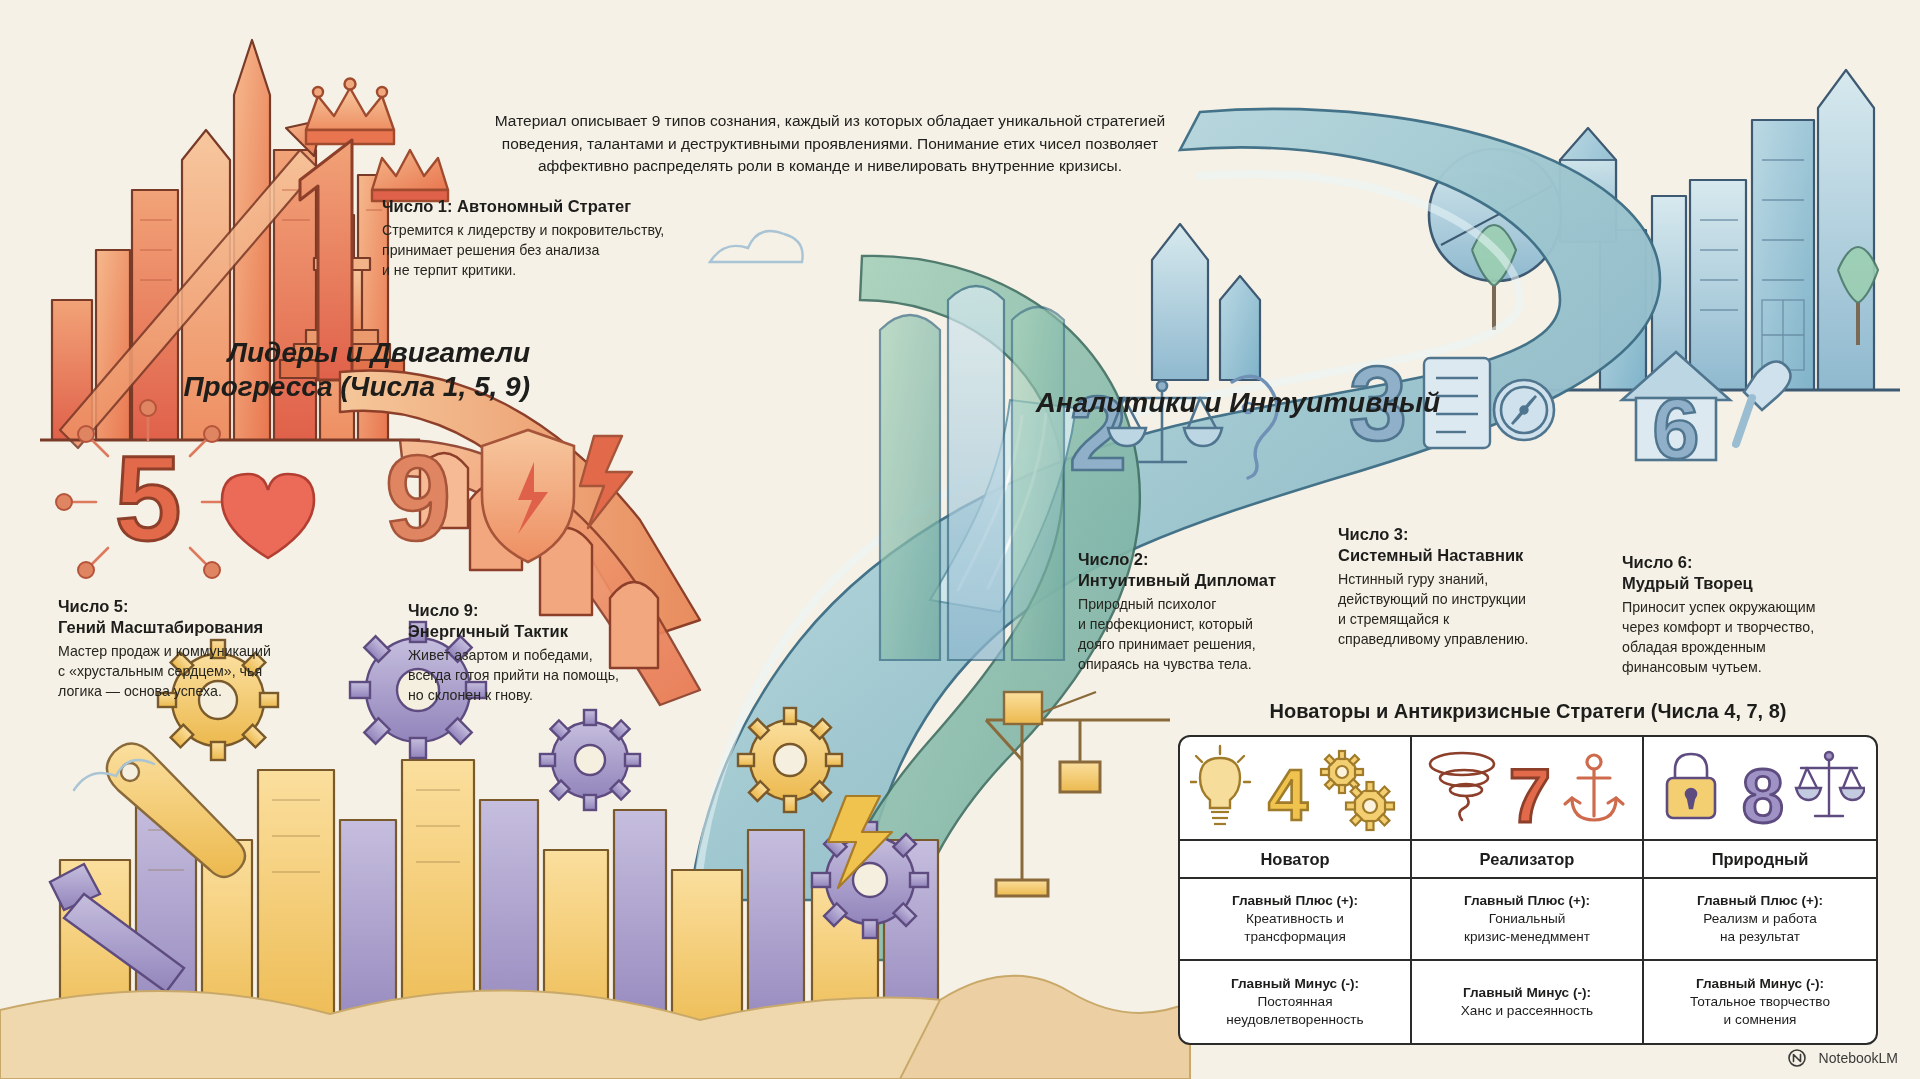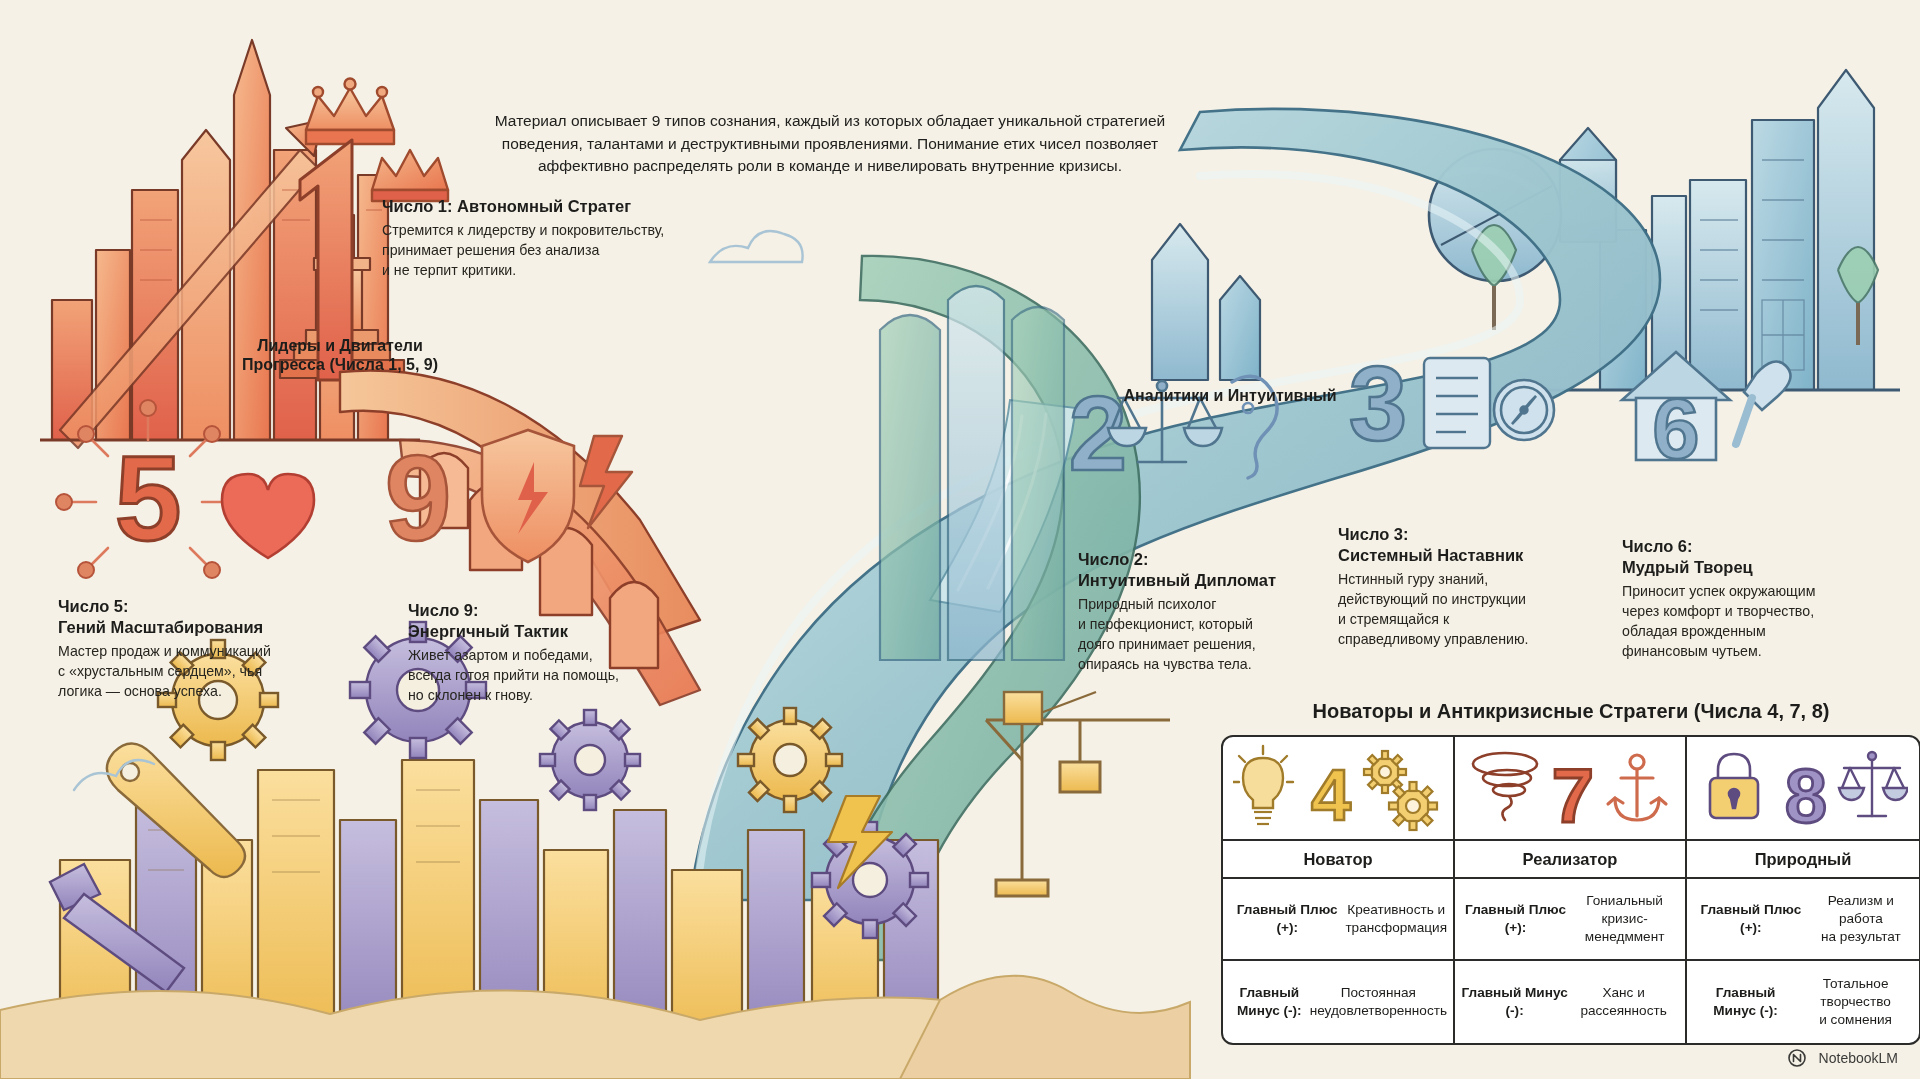--- a/index.html
+++ b/index.html
@@ -22,46 +22,46 @@
     font-size: 38px; font-weight: bold; line-height: 1.22;
     letter-spacing: -0.3px;
   }
   .sub {
     position: absolute;
     left: 480px; top: 110px; width: 700px;
     text-align: center;
     font-size: 15.5px; line-height: 1.46; color: #20201e;
   }
   .sec-head {
-    font-size: 16px; font-weight: bold; text-align: center; line-height: 1.2;
+    font-size: 28px; font-weight: bold; text-align: right; line-height: 1.2; font-style: italic;
   }
   .num-title { font-size: 16.5px; font-weight: bold; line-height: 1.26; }
   .num-body  { font-size: 14.2px; line-height: 1.42; color: #26251f; margin-top: 3px; }
 
   
-  #panel { position: absolute; left: 1221px; top: 700px; width: 700px; }
+  #panel { position: absolute; left: 1178px; top: 700px; width: 700px; }
   #panel .ph {
     font-size: 20px; font-weight: bold; text-align: center; margin-bottom: 12px;
   }
   #grid {
     display: grid;
     grid-template-columns: 1fr 1fr 1fr;
     border: 2.5px solid #2b2b29;
     border-radius: 12px;
     overflow: hidden;
     background: #fff;
   }
   #grid > div { border-right: 2px solid #2b2b29; border-bottom: 2px solid #2b2b29; }
   #grid > div:nth-child(3n) { border-right: none; }
   #grid > div:nth-child(n+10) { border-bottom: none; }
 
   .icell { height: 104px; display: flex; align-items: center; justify-content: center; }
   .hcell { height: 38px; display: flex; align-items: center; justify-content: center;
            font-size: 16.5px; font-weight: bold; }
-  .bcell { height: 82px; display: flex; align-items: center;
+  .bcell { height: 82px; display: flex; flex-direction: column; align-items: center;
            justify-content: center; text-align: center; font-size: 13.6px; line-height: 1.34;
            padding: 4px 6px; }
   .bcell b { font-weight: bold; }
 
   
   #foot {
     position: absolute; right: 22px; bottom: 12px;
     display: flex; align-items: center; gap: 13px;
     font-size: 14px; color: #3a3a38;
   }
@@ -491,21 +491,21 @@
 
   <div class="tb" style="left:1338px; top:524px; width:260px;">
     <div class="num-title">Число 3:</div>
     <div class="num-title">Системный Наставник</div>
     <div class="num-body" style="white-space:pre-line">Нстинный гуру знаний,
 действующий по инструкции
 и стремящайся к
 справедливому управлению.</div>
   </div>
 
-  <div class="tb" style="left:1622px; top:536px; width:260px;">
+  <div class="tb" style="left:1622px; top:552px; width:260px;">
     <div class="num-title">Число 6:</div>
     <div class="num-title">Мудрый Творец</div>
     <div class="num-body" style="white-space:pre-line">Приносит успек окружающим
 через комфорт и творчество,
 обладая врожденным
 финансовым чутьем.</div>
   </div>
 
   <div id="panel">
     <div class="ph">Новаторы и Антикризисные Стратеги (Числа 4, 7, 8)</div>

